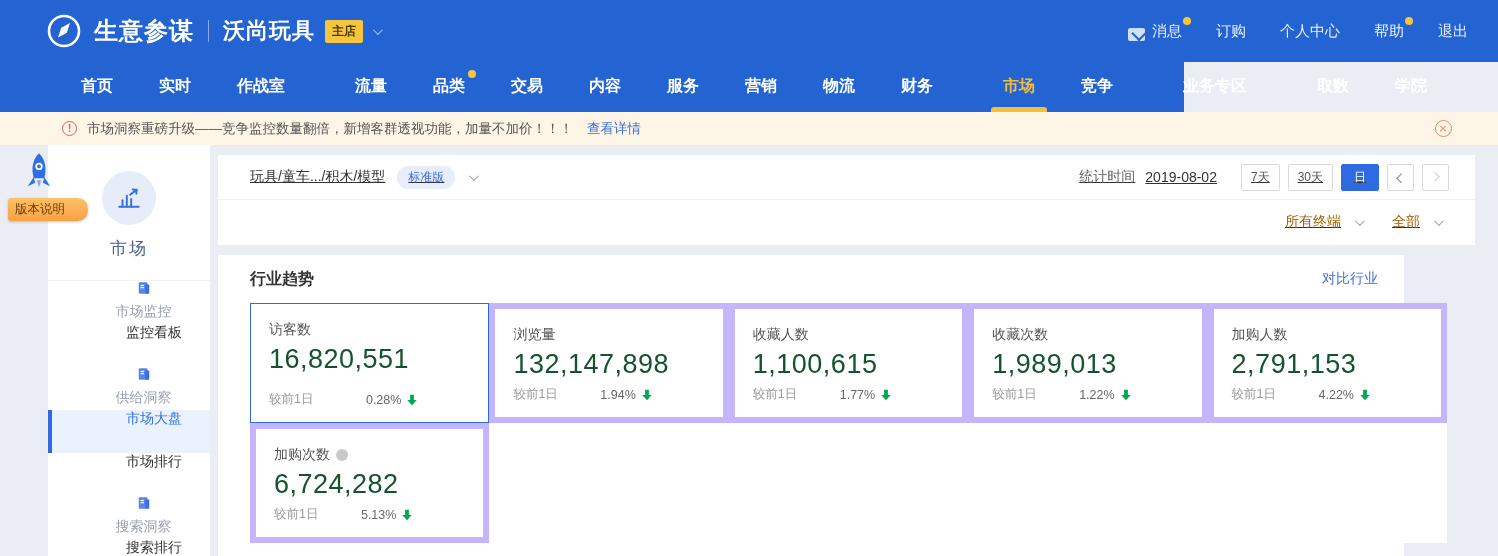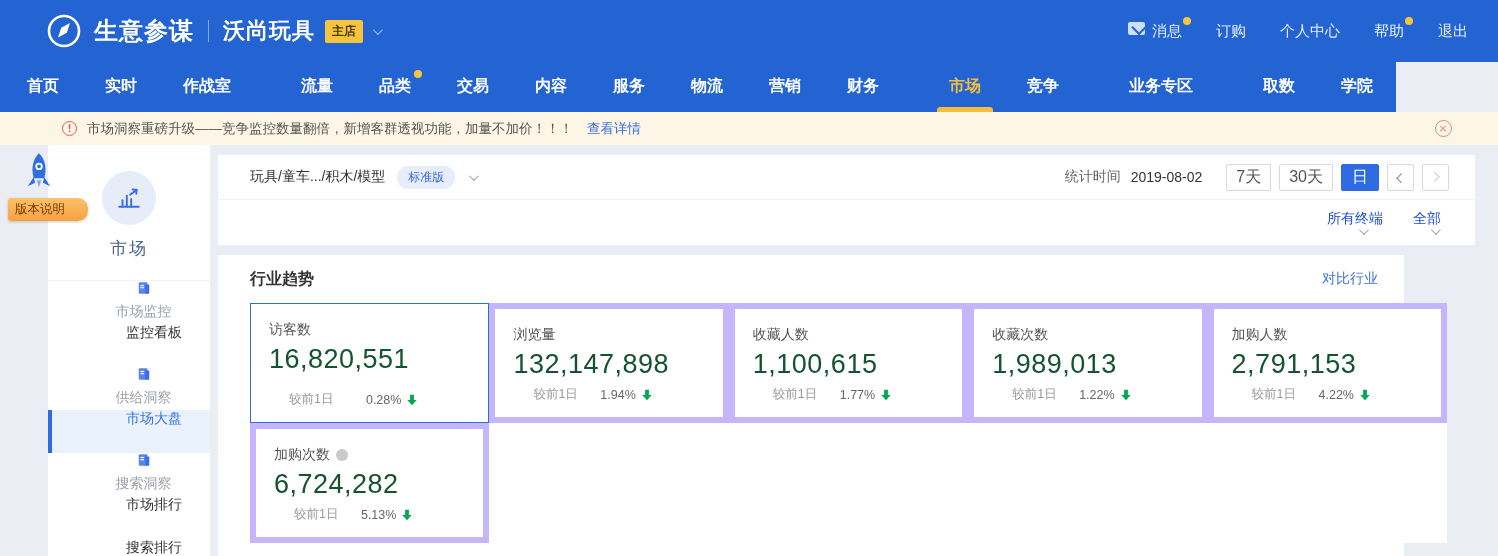--- a/index.html
+++ b/index.html
@@ -9,27 +9,27 @@
   
   .topbar { position:absolute; top:0; left:0; width:1498px; height:62px; background:#2364d2; display:flex; align-items:center; padding:0 30px 0 46px; }
   .logo-wrap { display:flex; align-items:center; gap:12px; }
   .logo-icon { width:36px; height:36px; flex:0 0 auto; }
   .brand { color:#fff; font-size:24px; font-weight:bold; letter-spacing:1px; }
   .brand-divider { width:1px; height:22px; background:rgba(255,255,255,.45); margin:0 14px; }
   .shop { color:#fff; font-size:22px; font-weight:bold; letter-spacing:1px; }
   .shop-badge { background:#f6c53d; color:#4a3a06; font-size:12px; font-weight:bold; padding:3px 7px; border-radius:2px; margin-left:10px; }
   .chev { display:inline-block; width:7px; height:7px; border-right:1.6px solid #a9c2f2; border-bottom:1.6px solid #a9c2f2; transform:rotate(45deg) translateY(-2px); margin-left:10px; }
   .top-links { margin-left:auto; display:flex; align-items:center; gap:34px; }
-  .top-link { color:#e9efff; font-size:15px; position:relative; display:flex; align-items:flex-start; gap:7px; cursor:pointer; }
+  .top-link { color:#e9efff; font-size:15px; position:relative; display:flex; align-items:flex-end; gap:7px; cursor:pointer; }
   .dot { position:absolute; top:-5px; right:-9px; width:8px; height:8px; border-radius:50%; background:#f6c53d; }
   .mail-icon { width:17px; height:13px; background:#cfe0ff; border-radius:2px; position:relative; display:inline-block; }
   .mail-icon::after { content:""; position:absolute; left:2px; top:2px; width:9px; height:9px; border-right:2px solid #2364d2; border-bottom:2px solid #2364d2; transform:rotate(45deg) translate(1px,-4px); }
 
   
-  .mainnav { position:absolute; top:62px; left:0; width:1396px; height:50px; background:#2364d2; display:flex; align-items:center; padding-left:58px;justify-content:flex-end; }
+  .mainnav { position:absolute; top:62px; left:0; width:1184px; height:50px; background:#2364d2; display:flex; align-items:center; padding-left:58px; }
   .nav-item { color:#fff; font-size:16px; font-weight:bold; padding:0 23px; height:50px; line-height:48px; position:relative; cursor:pointer; white-space:nowrap; }
   .nav-item.active { color:#f6bd3a; }
   .nav-item.active .underline { position:absolute; left:50%; transform:translateX(-50%); bottom:0; width:56px; height:5px; background:#f6bd3a; border-radius:3px 3px 0 0; }
   .nav-divider { width:1px; height:20px; background:rgba(255,255,255,.4); margin:0 12px; }
   .nav-dot { position:absolute; top:8px; right:12px; width:8px; height:8px; border-radius:50%; background:#f6c53d; }
 
   
   .notice { position:absolute; top:112px; left:0; width:1498px; height:33px; background:#fdf6e7; display:flex; align-items:center; padding:0 46px 0 62px; }
   .alert-icon { width:15px; height:15px; border:1.4px solid #e05e54; border-radius:50%; color:#e05e54; font-size:11px; font-weight:bold; text-align:center; line-height:13px; margin-right:10px; flex:0 0 auto; }
   .notice-text { font-size:13.5px; color:#555; }
@@ -49,49 +49,49 @@
   .module { padding:26px 0 20px; text-align:center; border-bottom:1px solid #f1f2f5; }
   .module-circle { width:54px; height:54px; border-radius:50%; background:#e7ecf9; margin:0 auto 12px; display:flex; align-items:center; justify-content:center; }
   .module-label { font-size:17px; color:#4a628f; letter-spacing:2px; }
   .side-item { height:43px; display:flex; align-items:center; font-size:14px; cursor:pointer; position:relative;flex-direction:column; }
   .side-item.section { color:#9aa0ab; padding-left:29px; gap:8px; }
   .side-item.leaf { color:#333; padding-left:50px; }
   .side-item.active { background:#e9f2fd; color:#3473e8; }
   .side-item.active::before { content:""; position:absolute; left:0; top:0; width:4px; height:100%; background:#2e6ae1; }
 
   
-  .panel-a { position:absolute; left:218px; top:155px; width:1257px; height:90px; background:#fff; }
+  .panel-a { position:absolute; left:218px; top:155px; width:1257px; height:90px; background:#fff;text-decoration:underline; }
   .pa-row1 { height:45px; display:flex; align-items:center; padding:0 26px 0 32px; border-bottom:1px solid #f0f1f4; }
   .category-label { font-size:14px; color:#333; }
   .version-badge { background:#e8edfb; color:#3c6ce0; font-size:12px; padding:3px 11px; border-radius:11px; margin-left:12px; }
   .gchev { display:inline-block; width:7px; height:7px; border-right:1.5px solid #9aa0ab; border-bottom:1.5px solid #9aa0ab; transform:rotate(45deg) translateY(-2px); margin-left:14px; }
   .pa-right { margin-left:auto; display:flex; align-items:center; gap:8px; }
   .stat-label { font-size:14px; color:#666; margin-right:2px; }
   .stat-date { font-size:14px; color:#333; margin-right:16px; }
-  .range-btn { min-width:38px; height:27px; border:1px solid #d9d9d9; border-radius:2px; background:#fff; color:#555; font-size:16px; display:flex; align-items:center; justify-content:center; padding:0 9px; cursor:pointer; }
+  .range-btn { min-width:38px; height:27px; border:1px solid #d9d9d9; border-radius:2px; background:#fff; color:#555; font-size:12px; display:flex; align-items:center; justify-content:center; padding:0 9px; cursor:pointer; }
   .range-btn.active { background:#2e6ae1; border-color:#2e6ae1; color:#fff; }
   .pager { width:27px; height:27px; border:1px solid #d9d9d9; border-radius:2px; background:#fff; display:flex; align-items:center; justify-content:center; cursor:pointer; }
   .pg-chev { width:7px; height:7px; border-left:1.6px solid #888; border-bottom:1.6px solid #888; transform:rotate(45deg) translateX(1px); }
   .pager.disabled .pg-chev { border-color:#ccc; transform:rotate(-135deg) translateX(1px); }
   .pa-row2 { height:44px; display:flex; align-items:center; justify-content:flex-end; padding-right:34px; gap:30px; }
-  .dd { font-size:14px; color:#1d4ed8; display:flex; align-items:center; cursor:pointer;flex-direction:column; }
+  .dd { font-size:14px; color:#a16207; display:flex; align-items:center; cursor:pointer; }
 
   .panel-b { position:absolute; left:218px; top:255px; width:1186px; height:301px; background:#fff; }
   .pb-head { height:48px; display:flex; align-items:center; padding:0 26px 0 32px; }
   .pb-title { font-size:16px; font-weight:bold; color:#333; }
   .pb-link { margin-left:auto; font-size:14px; color:#3d6fe0; cursor:pointer; }
   .cards { margin:0 28px 0 32px; width:1197px; display:grid; grid-template-columns:repeat(5,1fr); grid-auto-rows:120px; }
   .cell { background:#fff; border:6px solid #c4b5fd; padding:17px 0 14px 18px; display:flex; flex-direction:column; cursor:pointer; }
   .cell.selected { border:1px solid #2e6ae1; position:relative; z-index:2; }
   .cell.empty { border:none; cursor:default; }
   .card-label { font-size:14px; color:#555; display:flex; align-items:center; gap:6px; }
   .info-dot { width:12px; height:12px; border-radius:50%; background:#c9c9c9; display:inline-block; }
   .card-value { font-size:27px; color:#14532d; margin-top:5px; letter-spacing:.5px; }
   .card-foot { margin-top:auto; display:flex; align-items:center; font-size:12.5px; padding-right:70px; }
-  .cf-label { color:#9a9a9a;margin-left:20px; }
+  .cf-label { color:#9a9a9a; }
   .cf-pct { margin-left:auto; color:#666;text-align:center; }
   .cf-arrow { margin-left:5px; display:flex; }
 </style>
 </head>
 <body>
 
 <div class="topbar">
   <div class="logo-wrap">
     <svg class="logo-icon" viewBox="0 0 36 36">
       <circle cx="18" cy="18" r="15" stroke="#fff" stroke-width="2.6" fill="none"></circle>
@@ -129,22 +129,22 @@
 <div class="mainnav">
   <span class="nav-item">首页</span>
   <span class="nav-item">实时</span>
   <span class="nav-item">作战室</span>
   <span class="nav-divider"></span>
   <span class="nav-item">流量</span>
   <span class="nav-item"><span>品类</span><span class="nav-dot"></span></span>
   <span class="nav-item">交易</span>
   <span class="nav-item">内容</span>
   <span class="nav-item">服务</span>
+  <span class="nav-item">营销</span>
   <span class="nav-item">物流</span>
-  <span class="nav-item">营销</span>
   <span class="nav-item">财务</span>
   <span class="nav-divider"></span>
   <span class="nav-item active"><span>市场</span><span class="underline"></span></span>
   <span class="nav-item">竞争</span>
   <span class="nav-divider"></span>
   <span class="nav-item">业务专区</span>
   <span class="nav-divider"></span>
   <span class="nav-item">取数</span>
   <span class="nav-item">学院</span>
 </div>
@@ -202,31 +202,31 @@
         <rect x="2" y="1.5" width="10" height="13" rx="1.2" fill="#5b86e8"></rect>
         <rect x="9.5" y="4" width="4.5" height="10.5" rx="0.8" fill="#3b6fe0"></rect>
         <rect x="4" y="4.5" width="4" height="1.3" fill="#fff"></rect>
         <rect x="4" y="7" width="4" height="1.3" fill="#fff"></rect>
       </svg>
     <span>供给洞察</span>
   </div>
   <div class="side-item leaf active">
     <span>市场大盘</span>
   </div>
+  <div class="side-item leaf">
+    <span>市场排行</span>
+  </div>
   <div class="side-item section">
     <svg width="14" height="14" viewBox="0 0 16 16">
         <rect x="2" y="1.5" width="10" height="13" rx="1.2" fill="#5b86e8"></rect>
         <rect x="9.5" y="4" width="4.5" height="10.5" rx="0.8" fill="#3b6fe0"></rect>
         <rect x="4" y="4.5" width="4" height="1.3" fill="#fff"></rect>
         <rect x="4" y="7" width="4" height="1.3" fill="#fff"></rect>
       </svg>
     <span>搜索洞察</span>
-  </div>
-  <div class="side-item leaf">
-    <span>市场排行</span>
   </div>
   <div class="side-item leaf">
     <span>搜索排行</span>
   </div>
 </div>
 
 <div class="panel-a">
   <div class="pa-row1">
     <span class="category-label">玩具/童车.../积木/模型</span>
     <span class="version-badge">标准版</span>

